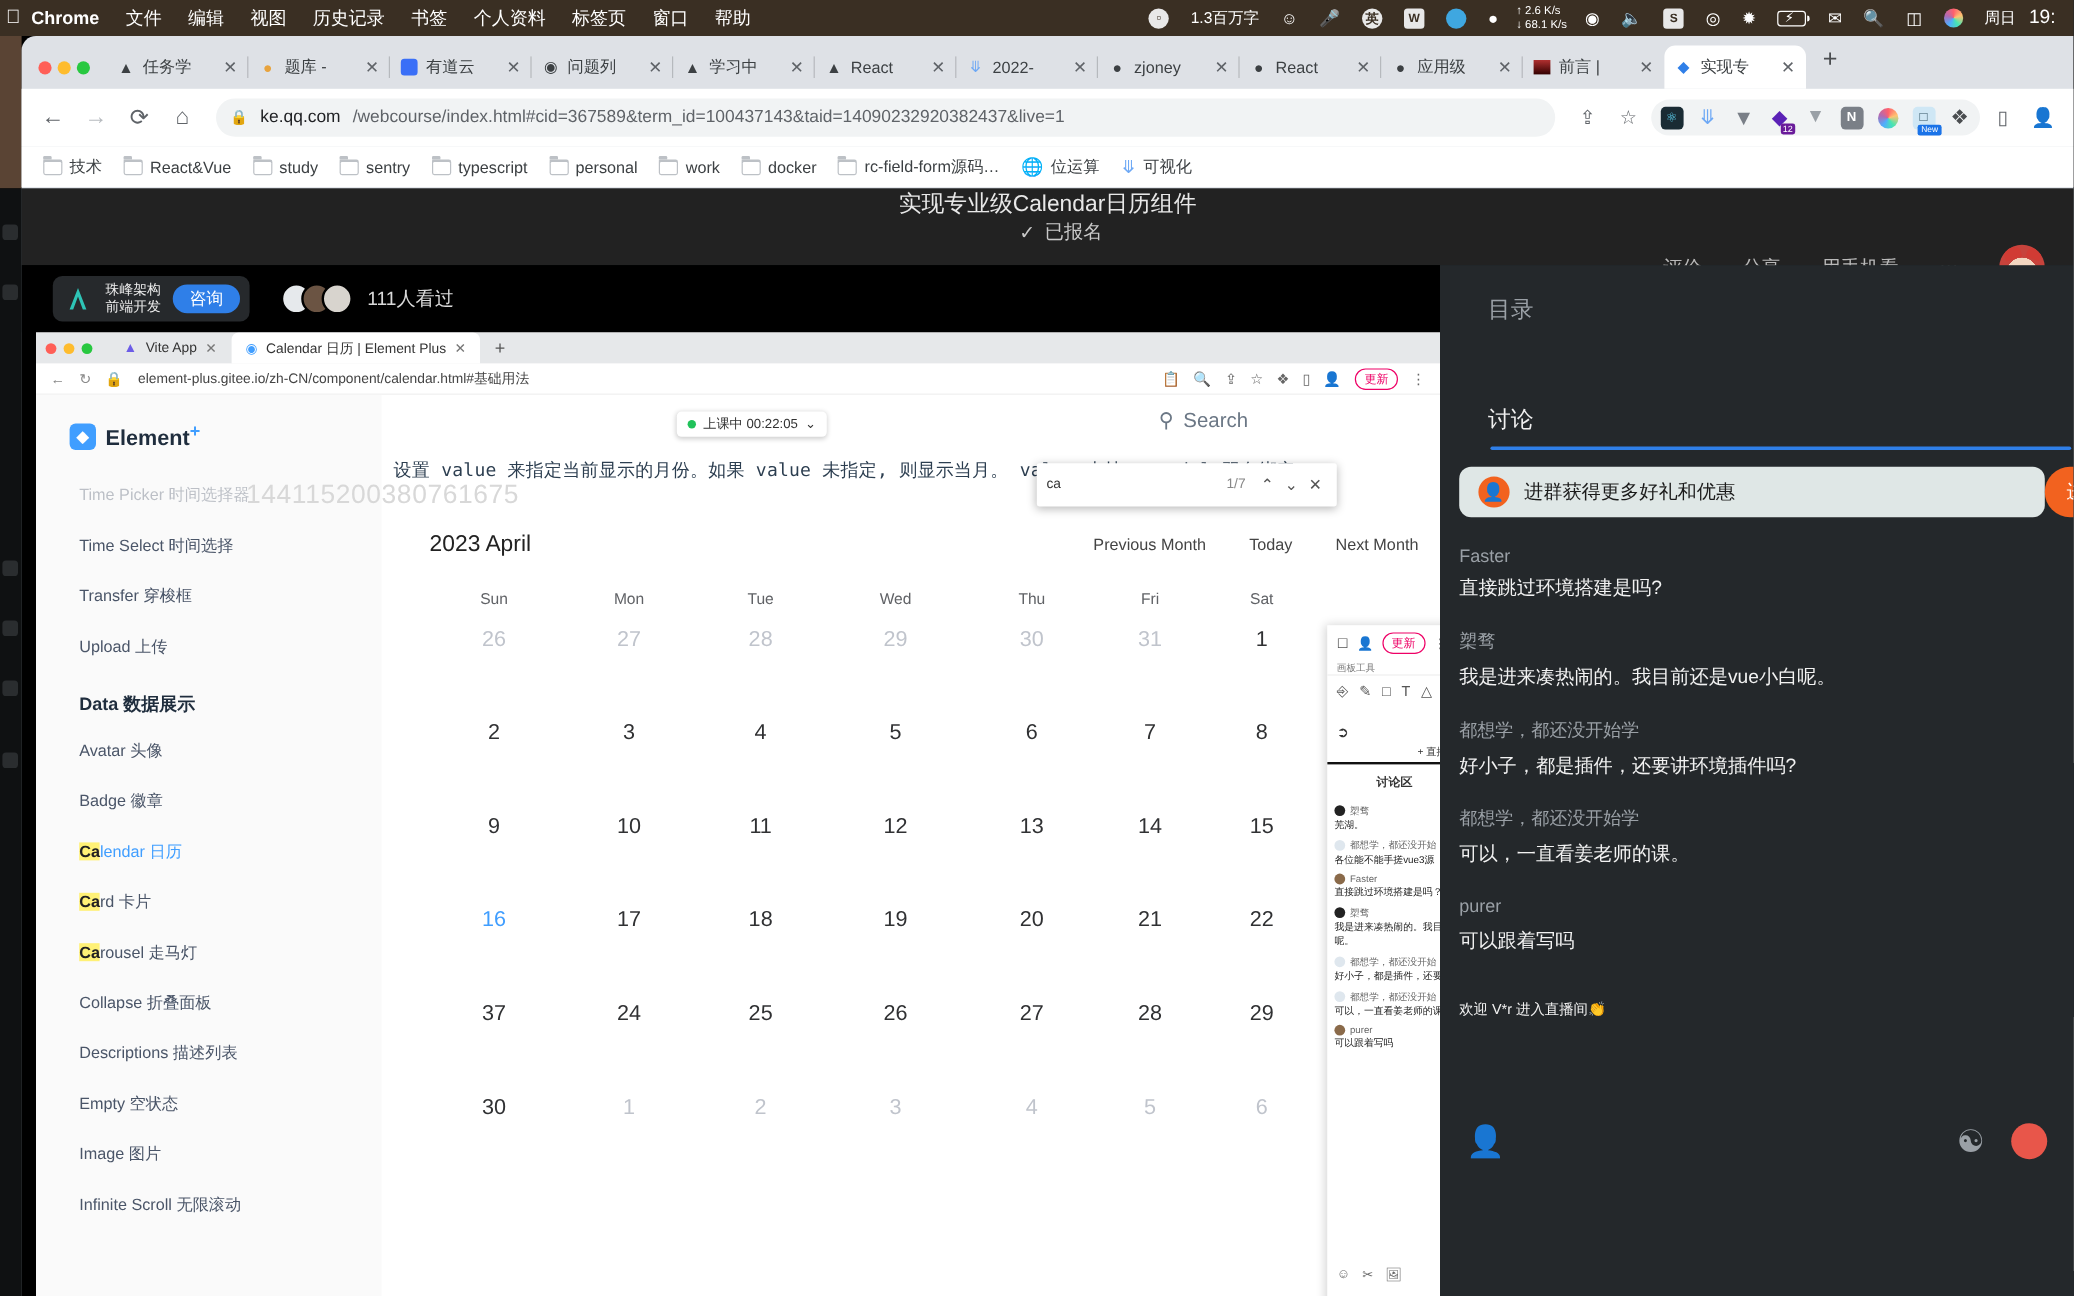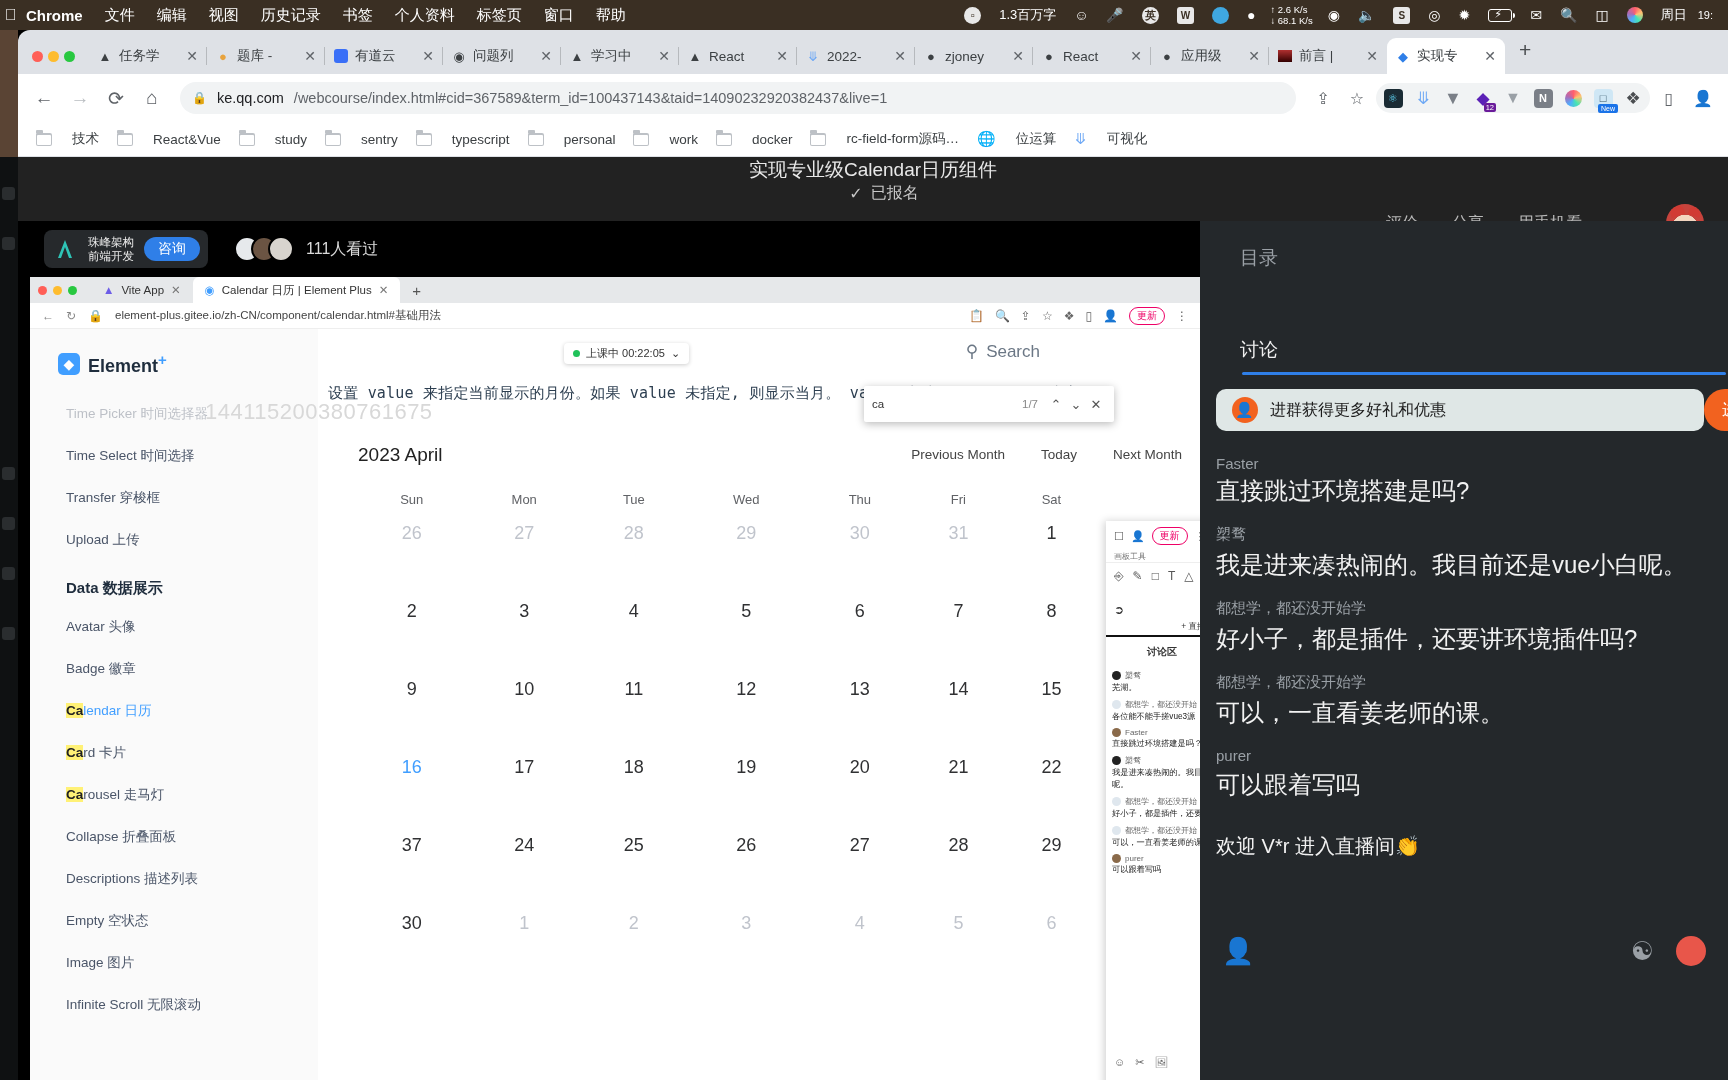--- a/index.html
+++ b/index.html
@@ -70,21 +70,21 @@
   .omnibox .host { color: #202124; }
   .omnibox .path { color: #5f6368; }
   .ticon { width: 30px; height: 30px; display:flex;align-items:center;justify-content:center; font-size: 16px; color:#5f6368; position:relative;}
   .extgroup { display:flex; align-items:center; background:#f1f3f4; border-radius:16px; padding: 0 2px; }
   .sq { width:19px;height:19px;border-radius:4px;display:flex;align-items:center;justify-content:center;font-size:11px;font-weight:bold;color:#fff;}
   .badge12 { position:absolute; right:2px; bottom:1px; background:#6a1b9a; color:#fff; font-size:7.5px; padding:0 2px; border-radius:2px; line-height:9px;}
   .badgeNew { position:absolute; right:0px; bottom:0px; background:#1a73e8; color:#fff; font-size:7px; padding:0 3px; border-radius:2px; line-height:9px;}
 
   
   .bookmarks { height: 34px; background:#fff; display:flex; align-items:center; padding: 0 10px; gap: 2px; font-size: 13.5px; color:#3c4043; }
-  .bm { display:flex; align-items:center; gap:20px; padding: 3px 8px; border-radius: 4px; white-space:nowrap; }
+  .bm { display:flex; align-items:center; gap:6px; padding: 3px 8px; border-radius: 4px; white-space:nowrap; }
   .folder {
     width: 16px; height: 13px; position: relative; display:inline-block;
     background: #bdc1c6; border-radius: 1px 2px 2px 2px; flex:0 0 16px;
   }
   .folder::before { content:""; position:absolute; top:-3px; left:0; width:7px; height:3px; background:#bdc1c6; border-radius:1px 1px 0 0;}
   .folder::after { content:""; position:absolute; top:2.5px; left:1px; right:1px; bottom:1px; background:#fff; border-radius:1px;}
 
   
   .page { position: absolute; top: 157px; left: 18px; width: 1710px; height: 923px; background: #1f2326; overflow:hidden;}
   .coursehdr { height: 64px; display:flex; align-items:center; padding: 0 24px; background:#222;flex-direction:column; }
@@ -181,23 +181,23 @@
   .sidetab { font-size: 19px; color:#9aa0a6; position:relative; padding-bottom: 12px;}
   .sidetab.act { color:#f0f0f0; }
   .sidetab.act::after { content:""; position:absolute; left: 2px; right: 2px; bottom: 0; height: 3px; background:#2f7fe8; border-radius:2px;}
   .promo { margin: 14px 24px 0 16px; background:#dfe7e6; border-radius: 10px; height: 42px; display:flex; align-items:center; padding: 0 16px; gap: 12px; position:relative;}
   .promo .pic { width: 26px; height: 26px; border-radius:50%; background:#f2621f; display:flex;align-items:center;justify-content:center;color:#fff;font-size:15px;}
   .promo .ptxt { font-size: 16px; color:#1b1b1b; }
   .promo .pbtn { position:absolute; right: -68px; top: 0; height: 42px; background:#f2621f; color:#fff; font-size:16px;
      border-radius: 21px; display:flex; align-items:center; padding: 0 18px; }
   .chat { padding: 20px 30px 0 16px; }
   .chat .who { font-size: 15px; color:#9aa0a6; margin-top: 22px; }
-  .chat .body { font-size: 24px; color:#f2f2f2; margin-top: 8px; line-height: 25px; }
+  .chat .body { font-size: 16px; color:#f2f2f2; margin-top: 8px; line-height: 25px; }
   .chat .body.first { margin-top: 6px; }
-  .welcome { font-size: 20px; color:#f2f2f2; padding: 36px 0 0 16px; }
+  .welcome { font-size: 12px; color:#f2f2f2; padding: 36px 0 0 16px; }
   .chatbar { position:absolute; left:0; bottom: 94px; width: 528px; height: 70px; display:flex; align-items:center; padding: 0 22px; }
   .chatbar .cb { color:#9aa0a6; font-size: 26px; }
   .chatbar .cbr { margin-left:auto; display:flex; align-items:center; gap: 22px;}
   .heart { width: 30px; height: 30px; border-radius: 50%; background:#e8564a; }
 
   
   .edge { position:absolute; left:0; top: 157px; width: 18px; height: 923px; background:#0f1112;}
   .edge .e { position:absolute; left:2px; width:13px; height:13px; border-radius:3px; background:#2a2d2f;}
   .lefttop { position:absolute; left:0; top:30px; width:18px; height:127px; background:#5a4434; }
 </style>
@@ -252,21 +252,21 @@
             <span class="bolt">⚡</span>
           </span>
         </div>
       <div class="ricon">✉</div>
       <div class="ricon">🔍</div>
       <div class="ricon">◫</div>
       <div class="ricon">
           <span class="rainbow"></span>
         </div>
       <div class="ricon" style="font-size:13px;">周日</div>
-      <div class="ricon" style="font-size:11px;padding-left:2px;">19:</div>
+      <div class="ricon" style="font-size:16px;padding-left:2px;">19:</div>
     </div>
   </div>
 
   <div class="lefttop"></div>
 
   <div class="chrome">
 
     <div class="tabstrip">
       <div style="display:flex;gap:5px;align-items:center;padding:0 14px 12px 6px;">
         <span class="dot" style="background:#ff5f57;width:11px;height:11px;border-radius:50%;"></span>

